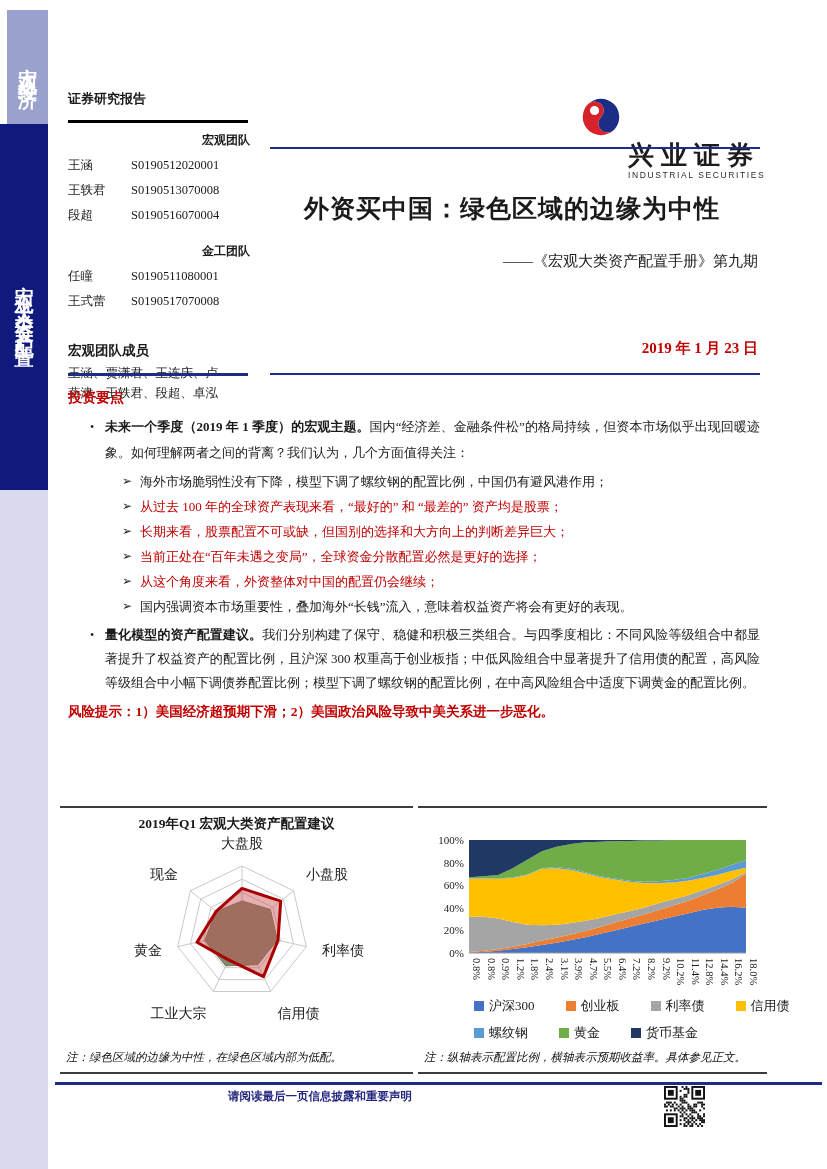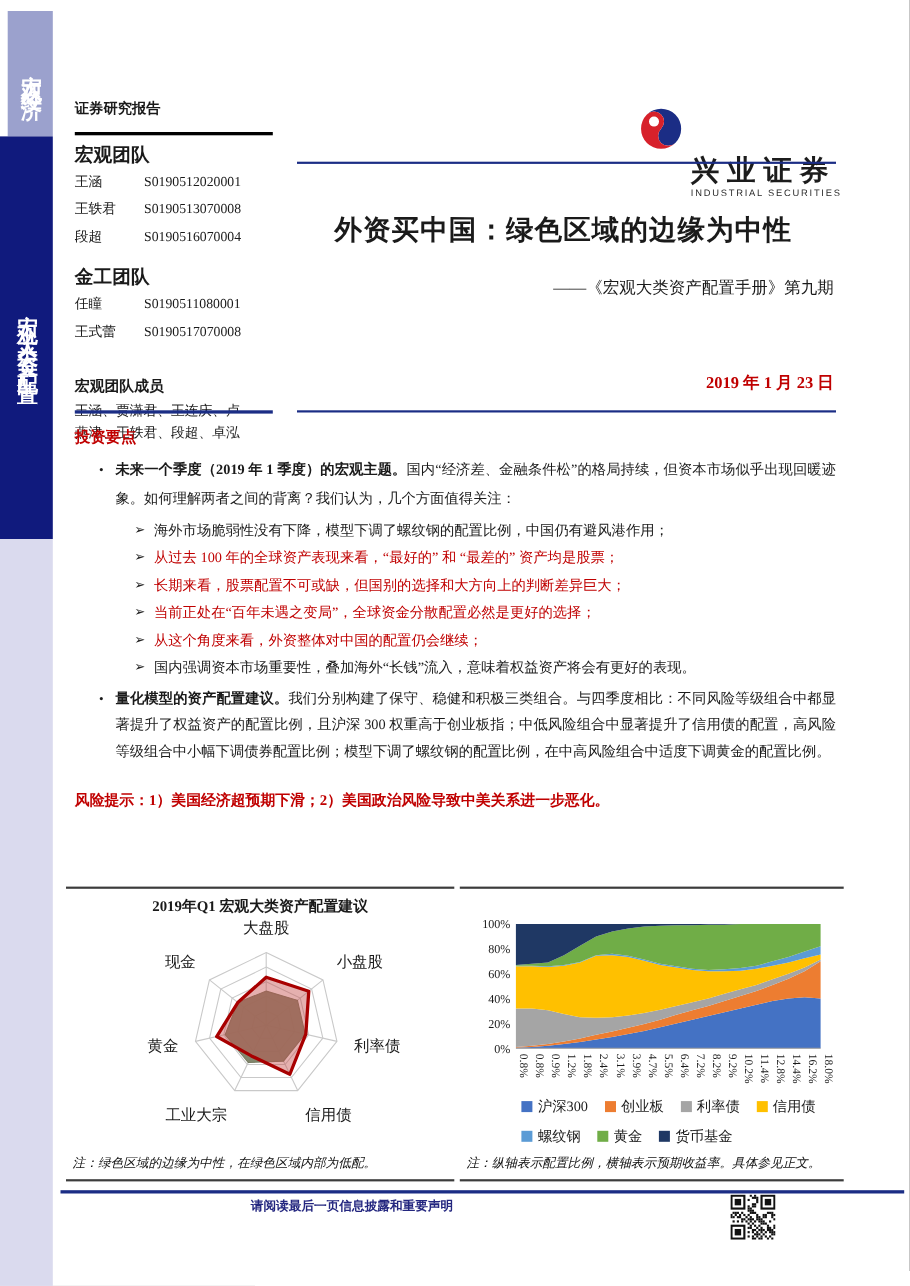--- a/index.html
+++ b/index.html
@@ -10,21 +10,21 @@
   .sb-v{writing-mode:vertical-rl;text-orientation:upright;color:#fff;font-weight:bold;}
   .sb-top{left:7px;top:10px;width:41px;height:114px;background:#9BA1CD;}
   .sb-top .sb-v{font-size:19px;letter-spacing:7px;}
   .sb-main{left:0;top:124px;width:48px;height:366px;background:#101A7D;}
   .sb-main .sb-v{font-size:19px;letter-spacing:9px;}
   .sb-rest{left:0;top:490px;width:48px;height:679px;background:#DADAEE;}
   
   .repline{position:absolute;left:68px;top:90px;font-size:13px;font-weight:bold;}
   .hr-black{position:absolute;left:68px;top:120px;width:180px;height:3px;background:#000;}
   .team-col{position:absolute;left:68px;top:128px;width:182px;font-size:12.5px;line-height:25px;}
-  .team-h{font-weight:bold;font-size:17px;}
+  .team-h{font-weight:bold;font-size:12px;text-align:right;}
   .team-row{display:flex;}
   .team-row .nm{width:63px;}
   .team-gap{height:11px;}
   .members-h{font-weight:bold;font-size:13.5px;margin-top:24px;}
   .members-l{line-height:20px;font-size:12.5px;}
   .hr-navy-left{position:absolute;left:68px;top:373px;width:180px;height:3px;background:#1B2D85;}
   
   .logo{position:absolute;left:582px;top:98px;display:flex;align-items:flex-start;}
   .logo-txt{margin-left:8px;}
   .logo-cn{font-size:26px;font-weight:bold;letter-spacing:7px;color:#1c1c1c;line-height:28px;white-space:nowrap;margin-top:44px;}
@@ -42,30 +42,30 @@
   .lead{color:#2F5BA8;font-weight:bold;font-size:13.5px;line-height:25px;margin:0;}
   .bullet{position:relative;padding-left:37px;line-height:26px;margin-top:5px;}
   .bullet .dot{position:absolute;left:22px;top:0;font-size:12px;}
   .bullet .bh{font-weight:bold;}
   .subs{margin-top:3px;}
   .sub{position:relative;padding-left:72px;line-height:25px;}
   .sub .arr{position:absolute;left:54px;top:0;color:#222;font-size:12px;}
   .sub[data-color="red"] .stx{color:#C00000;}
   .sub[data-color="black"] .stx{color:#1a1a1a;}
   .bullet2{line-height:24px;margin-top:4px;}
-  .risk{color:#C00000;font-weight:bold;font-size:13.5px;margin-top:24px;line-height:18px;}
+  .risk{color:#C00000;font-weight:bold;font-size:13.5px;margin-top:8px;line-height:18px;}
   
   .fig{position:absolute;top:806px;height:264px;border-top:2px solid #3c3c3c;border-bottom:2px solid #3c3c3c;}
   .fig-l{left:60px;width:353px;}
   .fig-r{left:418px;width:349px;}
   .fig-title{text-align:center;font-weight:bold;font-size:13.5px;margin-top:7px;}
   .fig-note{position:absolute;left:6px;bottom:7px;font-size:11.5px;font-style:italic;color:#111;white-space:nowrap;}
   #radar-chart{position:absolute;left:0;top:20px;}
   #area-chart{position:absolute;left:0;top:10px;}
-  .legend{position:absolute;left:56px;width:290px;display:flex;gap:15px;font-size:13px;align-items:center;}
+  .legend{position:absolute;left:56px;width:290px;display:flex;gap:31px;font-size:13px;align-items:center;}
   .legend-r1{top:189px;}
   .legend-r2{top:216px;}
   .lg-item{display:flex;align-items:center;gap:5px;white-space:nowrap;}
   .lg-sq{width:10px;height:10px;display:inline-block;}
   
   .foot-line{position:absolute;left:55px;top:1082px;width:767px;height:3px;background:#1B2D85;}
   .foot-txt{position:absolute;left:130px;top:1089px;width:380px;text-align:center;
             font-size:11.5px;font-weight:bold;color:#23267F;}
   #qr{position:absolute;left:664px;top:1086px;}
 </style>

